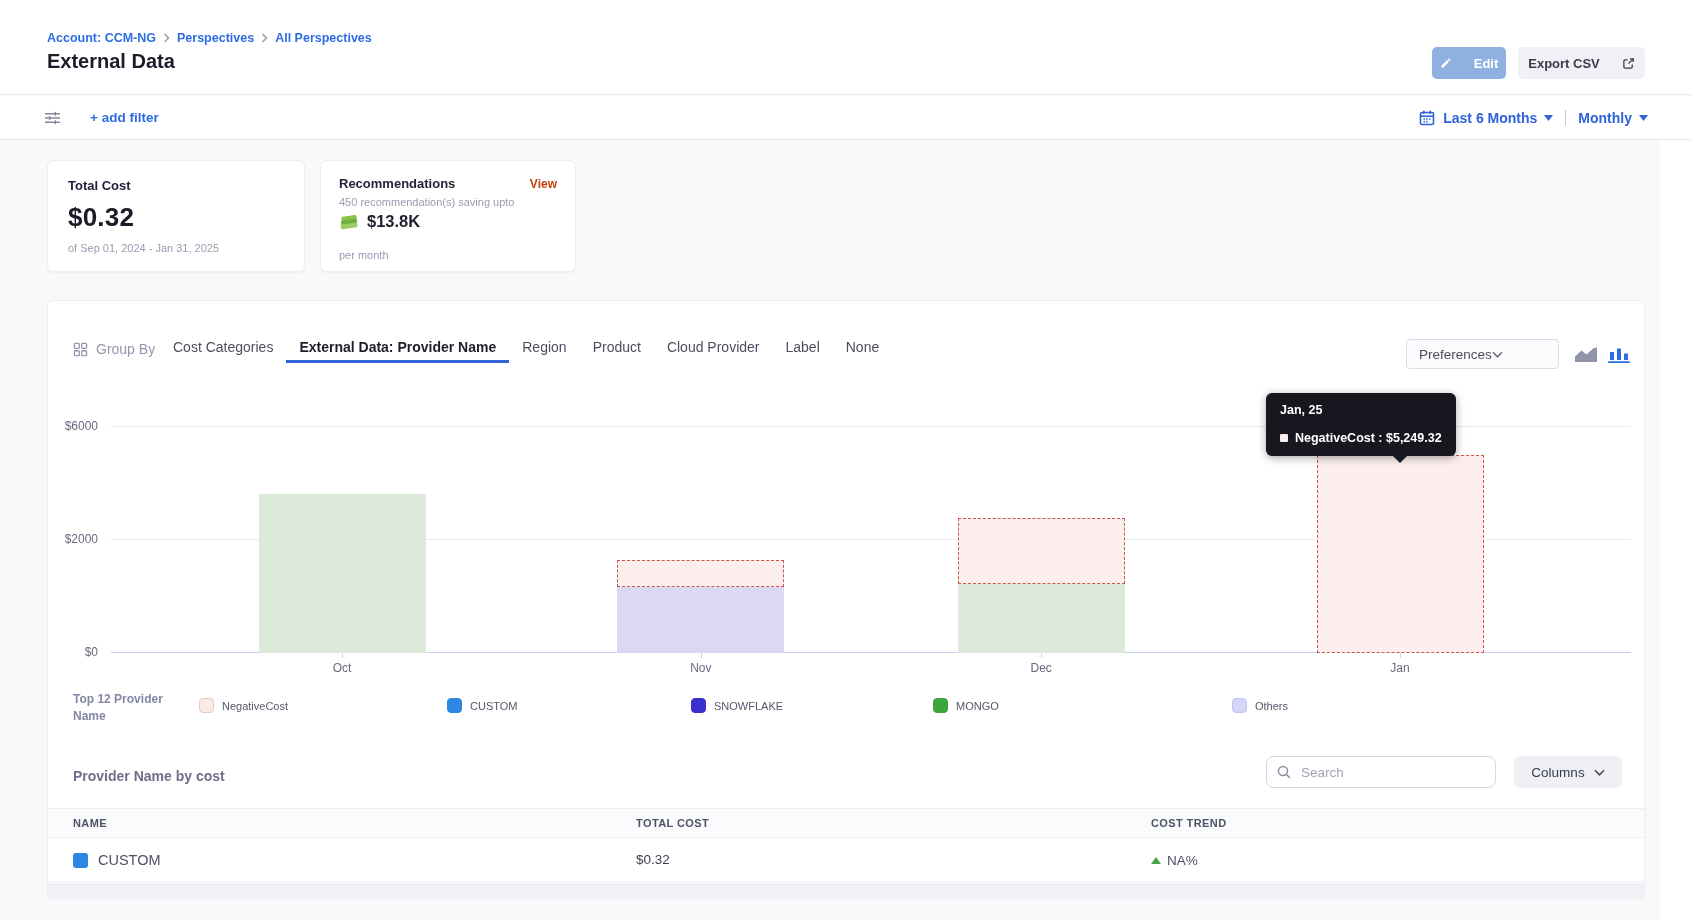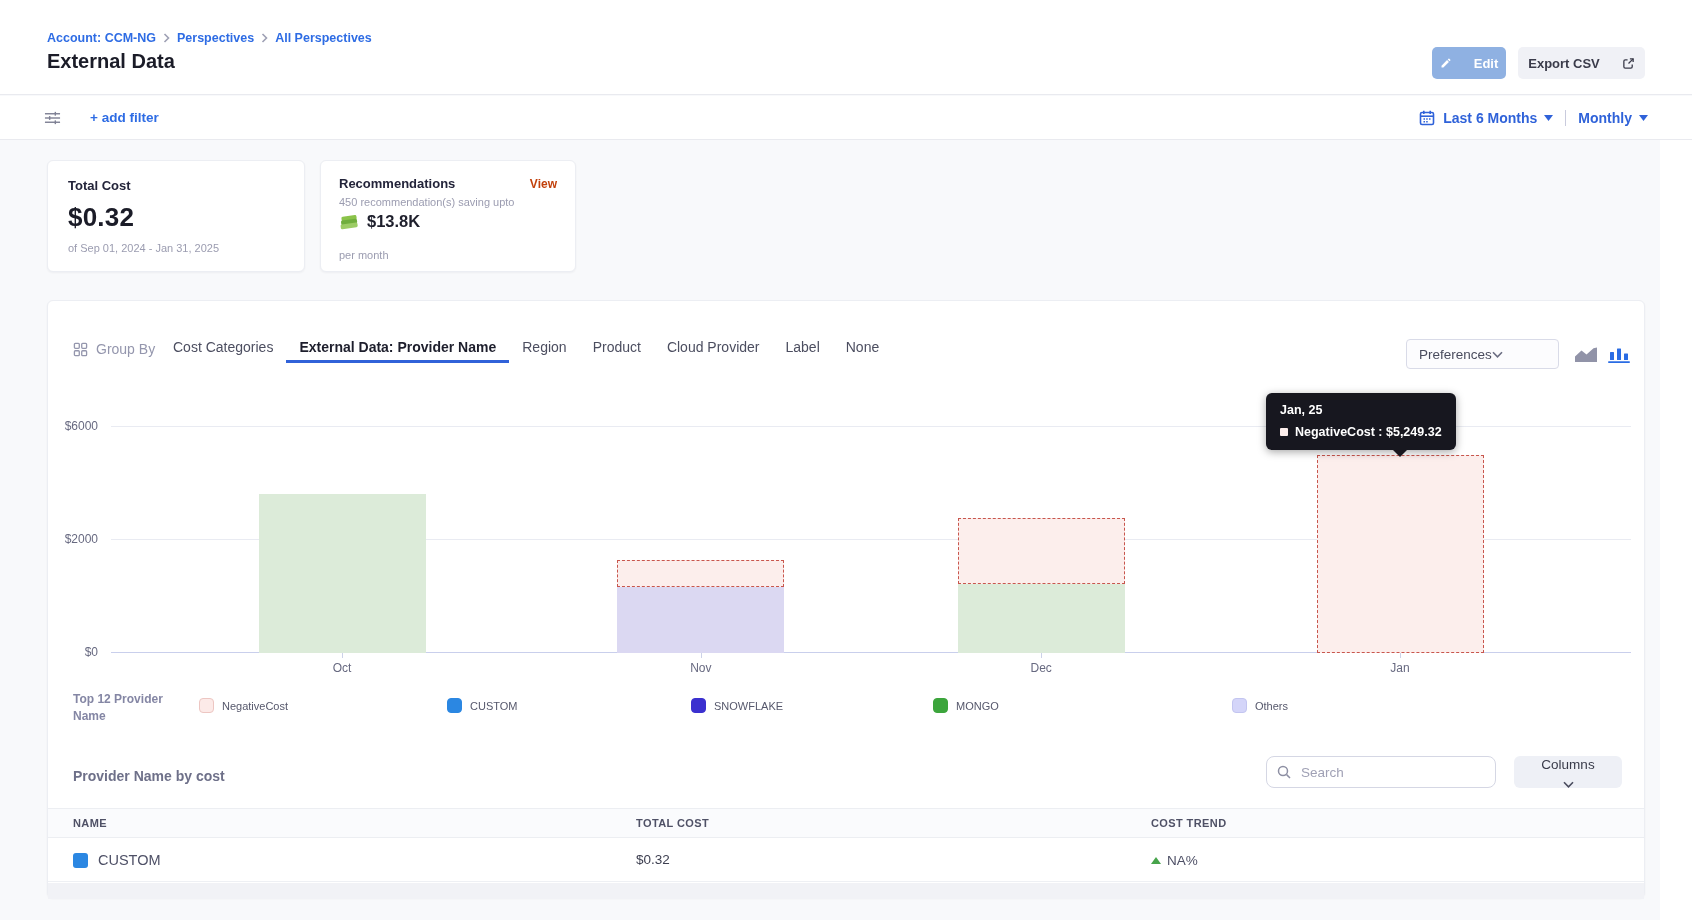--- a/index.html
+++ b/index.html
@@ -60,35 +60,35 @@
   .bar-seg{position:absolute;width:167px;box-sizing:border-box;pointer-events:auto;}
   .bar-dashed{border:1.5px dashed #c8564d;}
   .y-label{position:absolute;left:0;width:50px;text-align:right;font-size:12px;color:#676980;}
   .x-label{position:absolute;top:360px;width:80px;text-align:center;font-size:12px;color:#676980;}
   .x-tick{position:absolute;top:352px;width:1px;height:5px;background:#ccd2e8;}
 
   
   .tooltip{position:absolute;left:1218px;top:92px;min-width:148px;background:#17171f;border-radius:6px;padding:10px 14px 11px;color:#fff;z-index:6;box-shadow:0 2px 8px rgba(0,0,0,.35);}
   .tooltip:after{content:"";position:absolute;left:126px;bottom:-7px;border-left:8px solid transparent;border-right:8px solid transparent;border-top:8px solid #17171f;}
   .tt-title{font-size:12.5px;font-weight:700;}
-  .tt-line{margin-top:8px;display:flex;align-items:center;gap:7px;font-size:12.5px;font-weight:700;}
+  .tt-line{margin-top:14px;display:flex;align-items:center;gap:7px;font-size:12.5px;font-weight:700;}
   .tt-swatch{width:8px;height:8px;border-radius:1px;display:inline-block;}
 
   
   .legend-title{position:absolute;left:25px;top:390px;font-size:12px;font-weight:700;color:#8486a4;line-height:17px;}
   .legend-item{position:absolute;top:397px;display:flex;align-items:center;gap:8px;cursor:pointer;}
   .swatch{width:15px;height:15px;border-radius:4px;border:1px solid transparent;box-sizing:border-box;display:inline-block;}
   .legend-label{font-size:11px;color:#56586c;}
 
   
   .tbl-title{position:absolute;left:25px;top:467px;font-size:14px;font-weight:700;color:#6e7089;}
   .search-box{position:absolute;left:1218px;top:455px;width:230px;height:32px;border:1px solid #d5d7e4;border-radius:8px;background:#fff;display:flex;align-items:center;padding:0 10px;gap:8px;box-sizing:border-box;}
   .search-box input{border:none;outline:none;flex:1;font-size:13.5px;color:#3c3e4e;font-family:"Liberation Sans",sans-serif;background:transparent;}
   .search-box input::placeholder{color:#a0a1b5;}
-  .columns-btn{position:absolute;left:1466px;top:455px;width:108px;height:32px;background:#eef0f6;border-radius:6px;display:flex;align-items:center;justify-content:center;gap:9px;font-size:13.5px;color:#393b4a;cursor:pointer;flex-direction:column;}
+  .columns-btn{position:absolute;left:1466px;top:455px;width:108px;height:32px;background:#eef0f6;border-radius:6px;display:flex;align-items:center;justify-content:center;gap:9px;font-size:13.5px;color:#393b4a;cursor:pointer;}
   .thead{position:absolute;left:0;top:507px;width:100%;height:30px;background:#fafbfd;border-top:1px solid #eceef2;border-bottom:1px solid #eceef2;box-sizing:border-box;}
   .th{position:absolute;top:0;line-height:28px;font-size:11px;font-weight:700;color:#4f5166;letter-spacing:.4px;}
   .trow{position:absolute;left:0;top:537px;width:100%;height:44px;background:#fff;border-bottom:1px solid #eef0f4;box-sizing:border-box;cursor:pointer;}
   .td-name{position:absolute;left:25px;top:0;height:44px;display:flex;align-items:center;gap:10px;font-size:14.5px;color:#4e5066;}
   .row-swatch{width:15px;height:15px;border-radius:3px;display:inline-block;}
   .td-cost{position:absolute;left:588px;top:0;line-height:44px;font-size:13.5px;color:#3d3f50;}
   .td-trend{position:absolute;left:1103px;top:0;height:44px;display:flex;align-items:center;gap:6px;font-size:13.5px;color:#4e5066;}
   .tri-up{width:0;height:0;border-left:5px solid transparent;border-right:5px solid transparent;border-bottom:7px solid #47a44b;display:inline-block;}
   .bottom-strip{position:absolute;left:0;top:582px;width:100%;height:16px;background:#f1f2f6;}
 

